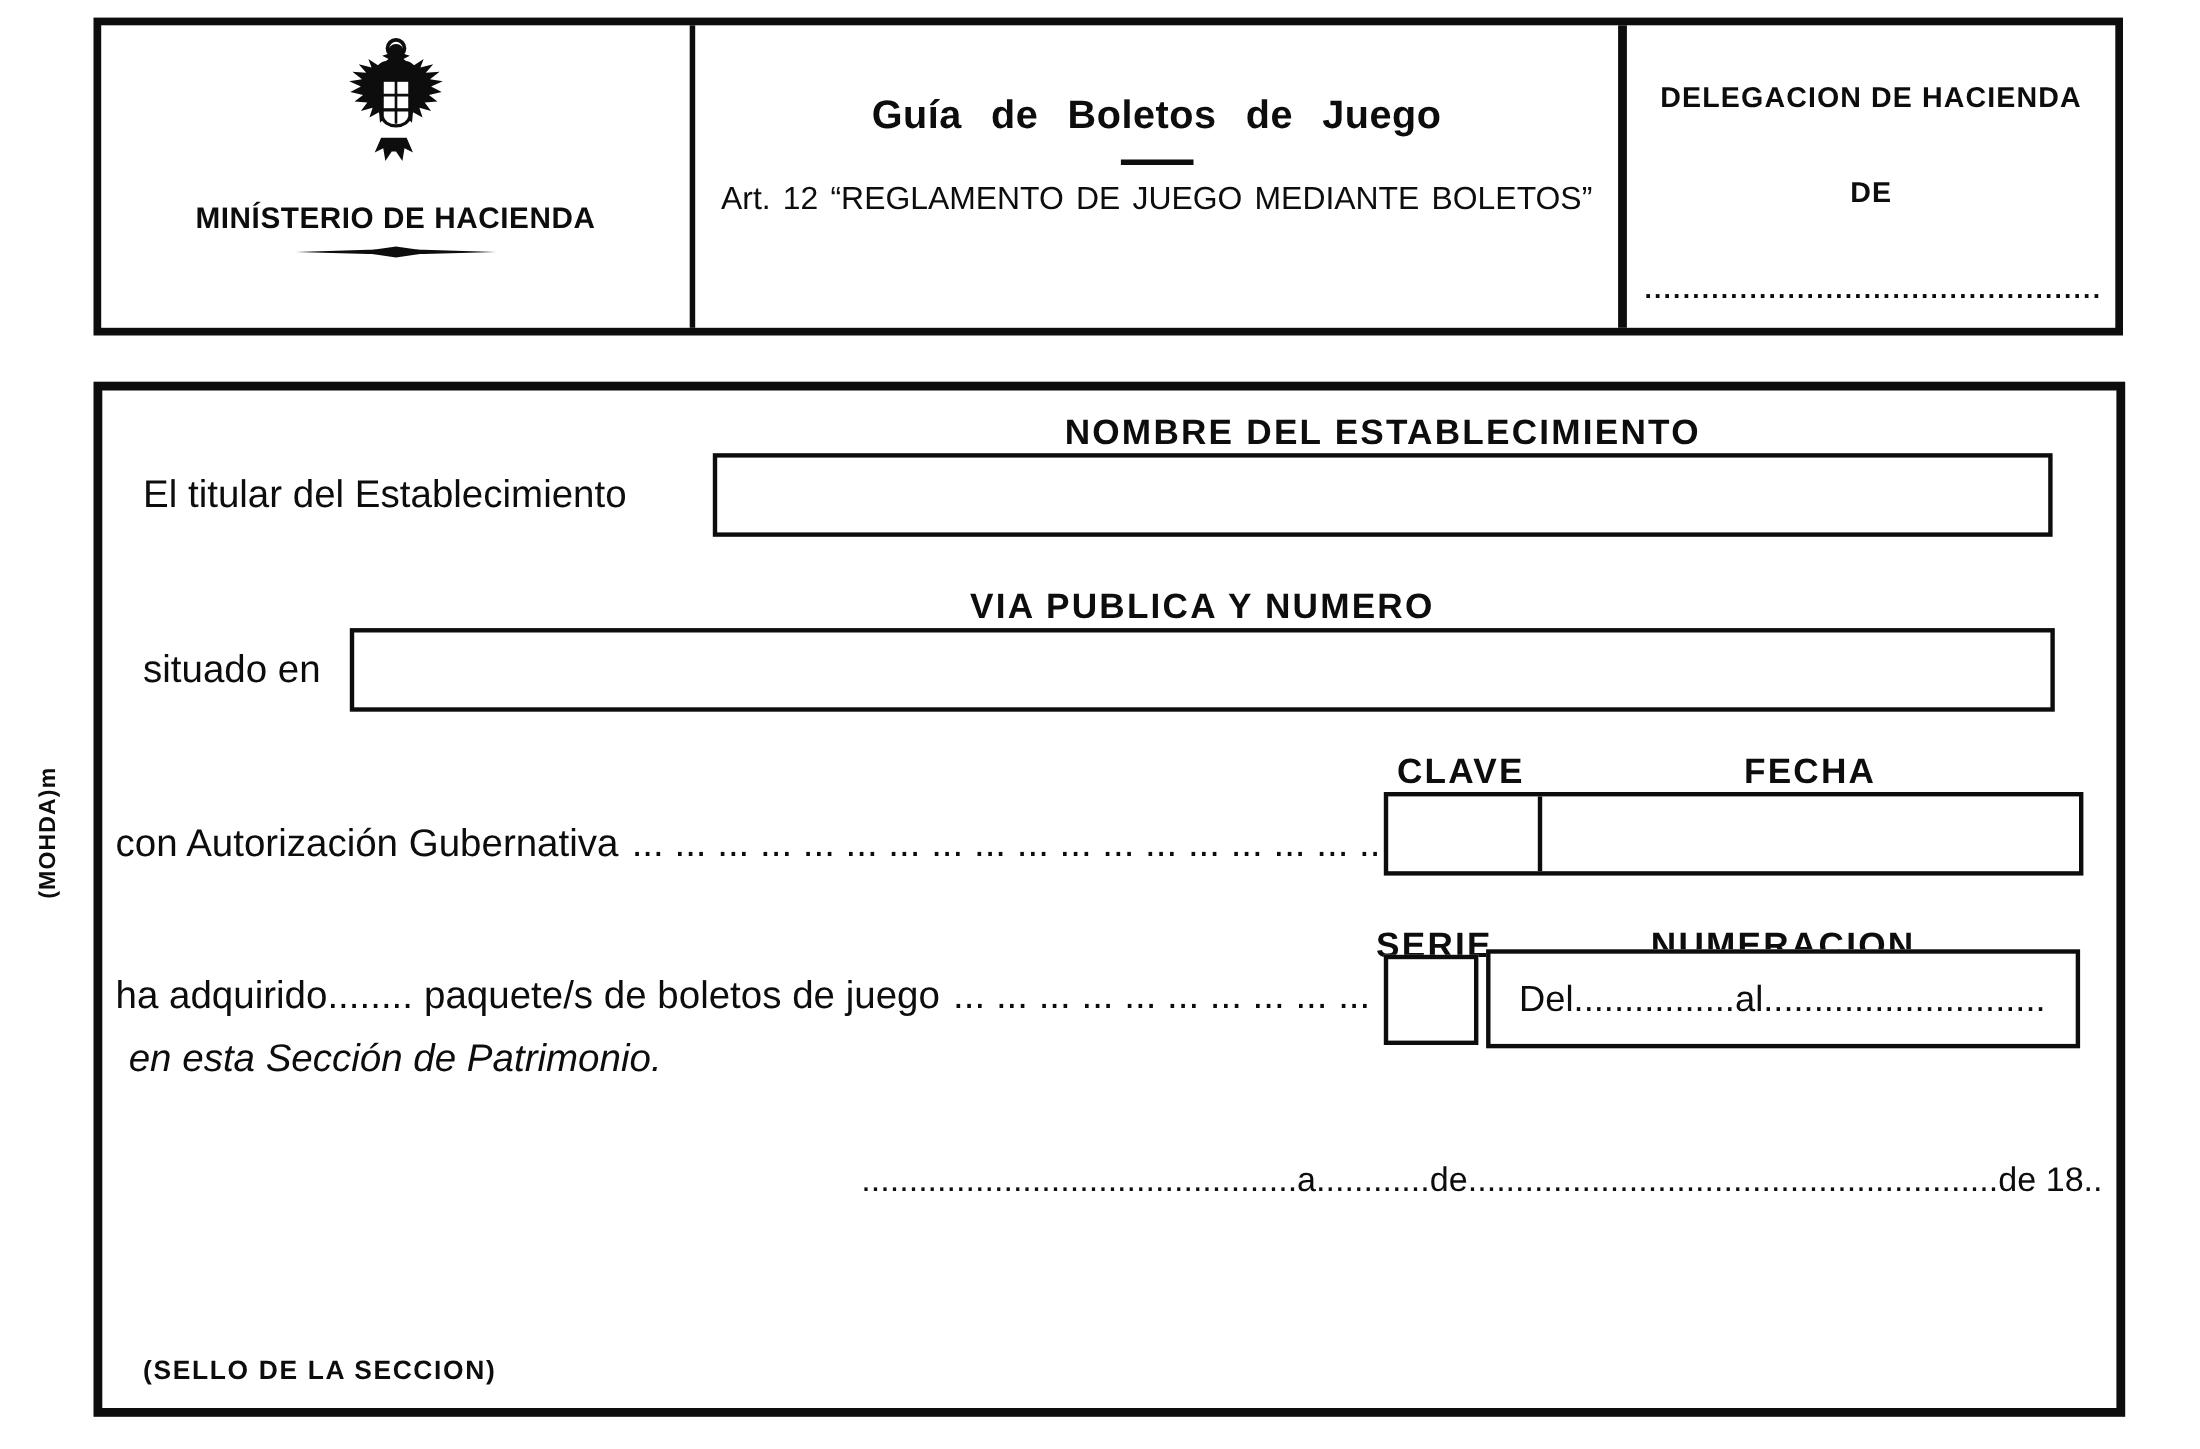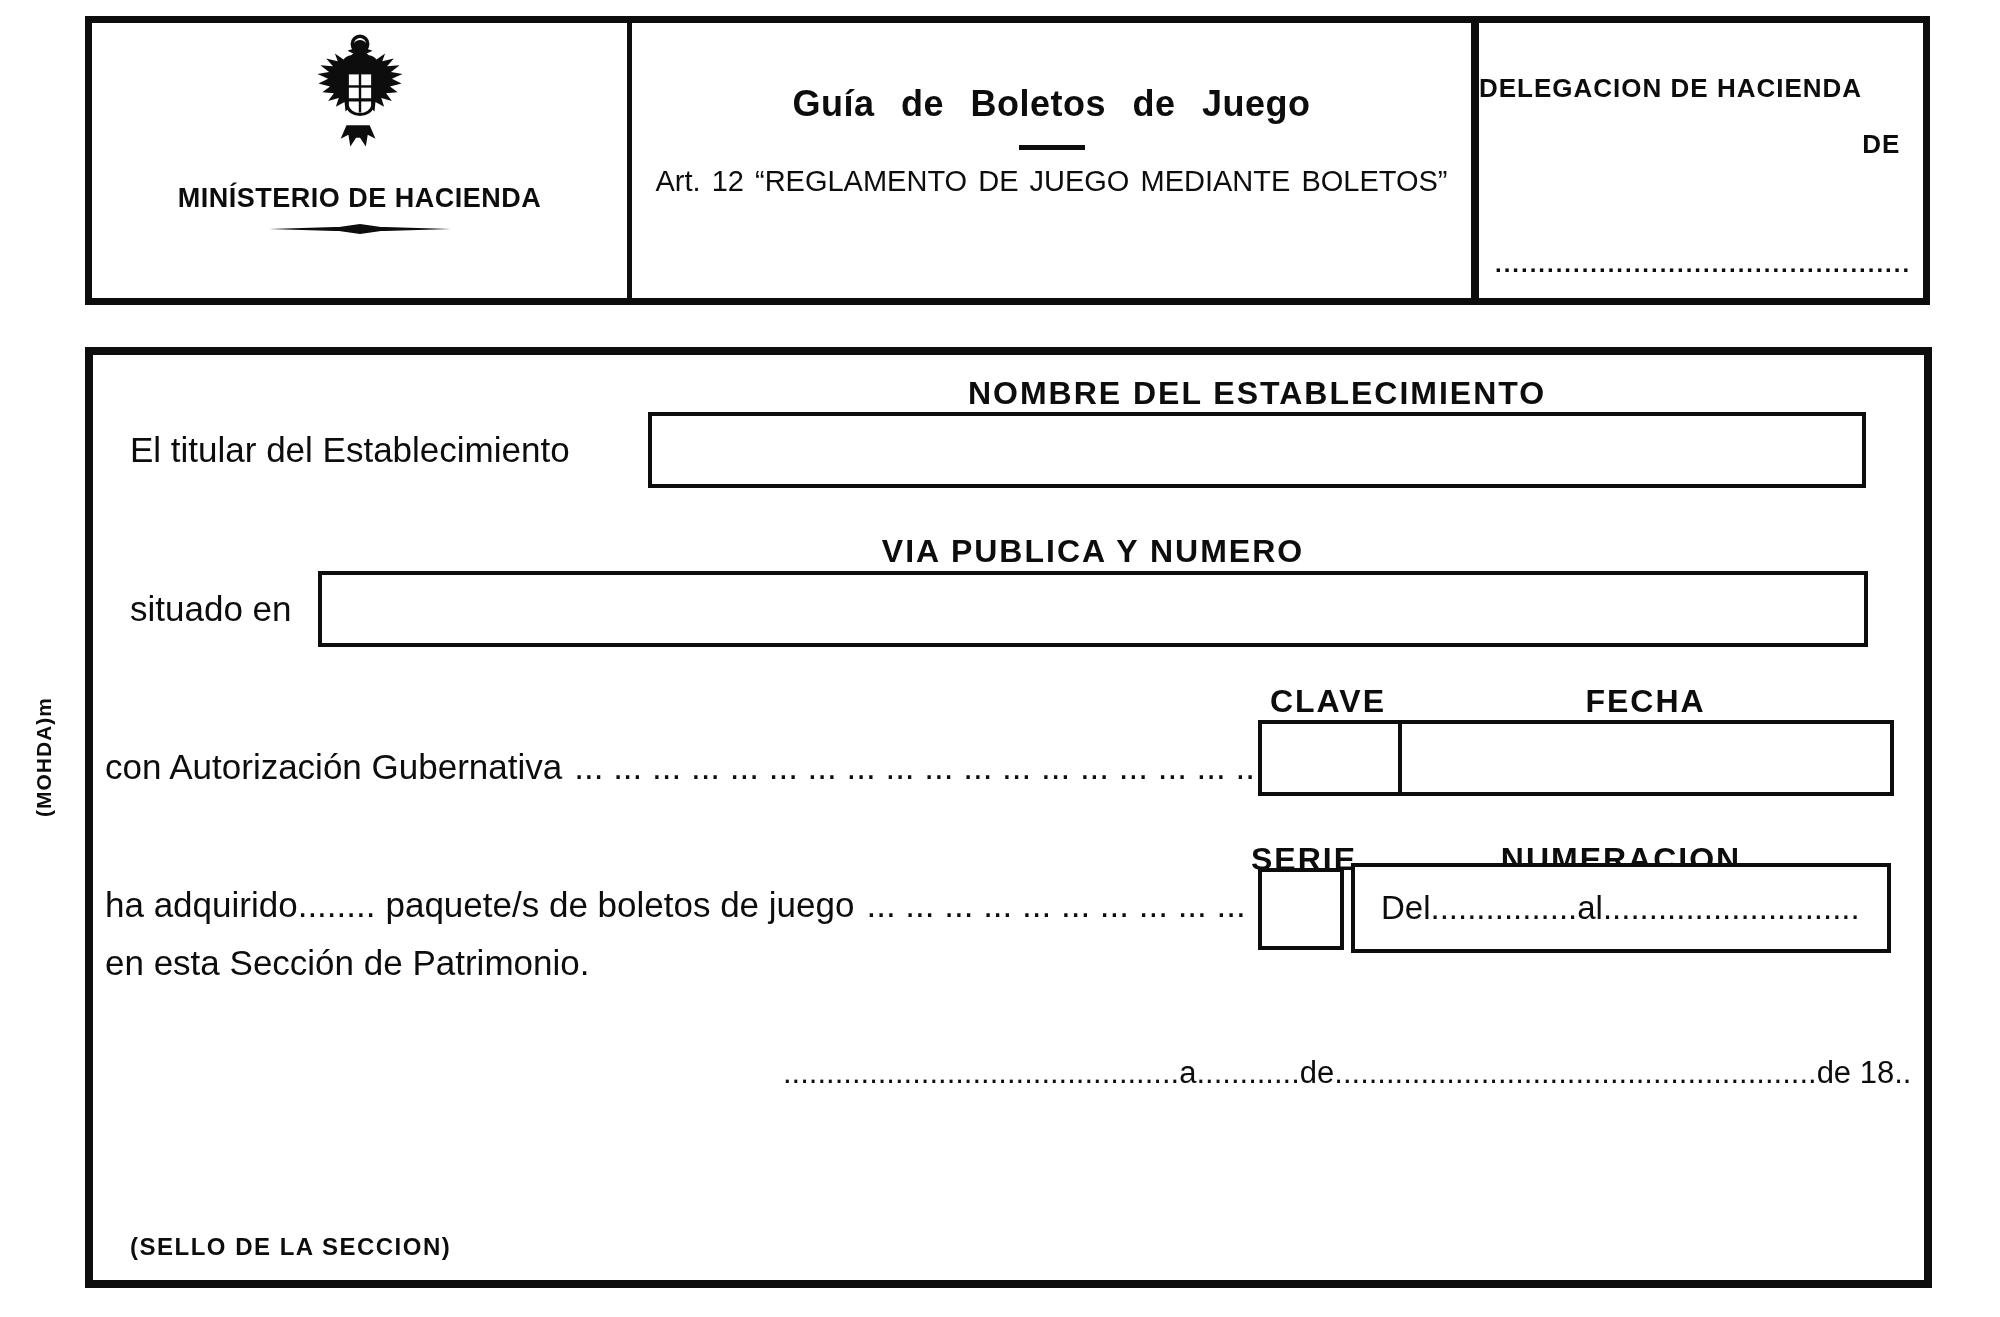--- a/index.html
+++ b/index.html
@@ -16,21 +16,21 @@
   .h-left{width:540px;border-right:5px solid #0d0d0d;box-sizing:border-box;
           display:flex;flex-direction:column;align-items:center;padding-top:8px;}
   .eagle{width:116px;height:138px;}
   .ministry{margin-top:14px;font-size:27px;font-weight:bold;letter-spacing:.5px;white-space:nowrap;}
   .ornament{margin-top:7px;}
   .h-mid{flex:1;display:flex;flex-direction:column;align-items:center;padding-top:60px;}
   .title{font-size:36px;font-weight:bold;word-spacing:16px;letter-spacing:.5px;white-space:nowrap;}
   .title-dash{width:66px;height:5px;background:#0d0d0d;margin:20px 0 15px;}
   .subtitle{font-size:29px;font-weight:normal;word-spacing:3px;white-space:nowrap;}
   .h-right{position:relative;width:452px;border-left:8px solid #0d0d0d;box-sizing:border-box;
-           display:flex;flex-direction:row;padding-top:50px;}
+           display:flex;flex-direction:column;align-items:center;padding-top:50px;}
   .dele1{font-size:26px;font-weight:bold;letter-spacing:1px;white-space:nowrap;}
   .dele2{margin-top:56px;font-size:26px;font-weight:bold;letter-spacing:1px;}
   .dele-dots{position:absolute;left:16px;right:14px;bottom:16px;height:32px;
              font-size:24px;font-weight:bold;letter-spacing:2px;overflow:hidden;white-space:nowrap;}
 
   
   .main{position:absolute;left:85px;top:347px;width:1847px;height:941px;
         border:8px solid #0d0d0d;box-sizing:border-box;}
   .f-label{position:absolute;font-size:32px;font-weight:bold;letter-spacing:2px;
            text-align:center;white-space:nowrap;}
@@ -54,21 +54,21 @@
 
   .serie-label{left:1158px;top:486px;width:100px;}
   .numeracion-label{left:1258px;top:486px;width:540px;}
   .serie-field{left:1165px;top:513px;width:86px;height:82px;}
   .num-field{left:1258px;top:508px;width:540px;height:90px;display:flex;align-items:center;
              font-size:33px;padding:0 14px 0 26px;overflow:hidden;white-space:nowrap;}
   .adq-line{left:12px;top:530px;width:1145px;overflow:hidden;}
   .adq-mid{margin-left:10px;}
   .adq-dots2{margin-left:12px;}
   .auto-dots{margin-left:12px;}
-  .seccion{left:12px;top:588px;}
+  .seccion{left:24px;top:588px;font-style:italic;}
 
   .dateline{position:absolute;left:690px;top:700px;width:1130px;font-size:31px;
             white-space:nowrap;overflow:hidden;}
   .sello{position:absolute;left:37px;top:878px;font-size:24px;font-weight:bold;letter-spacing:1.5px;}
 </style>
 </head>
 <body>
 
 <div class="page">
 

